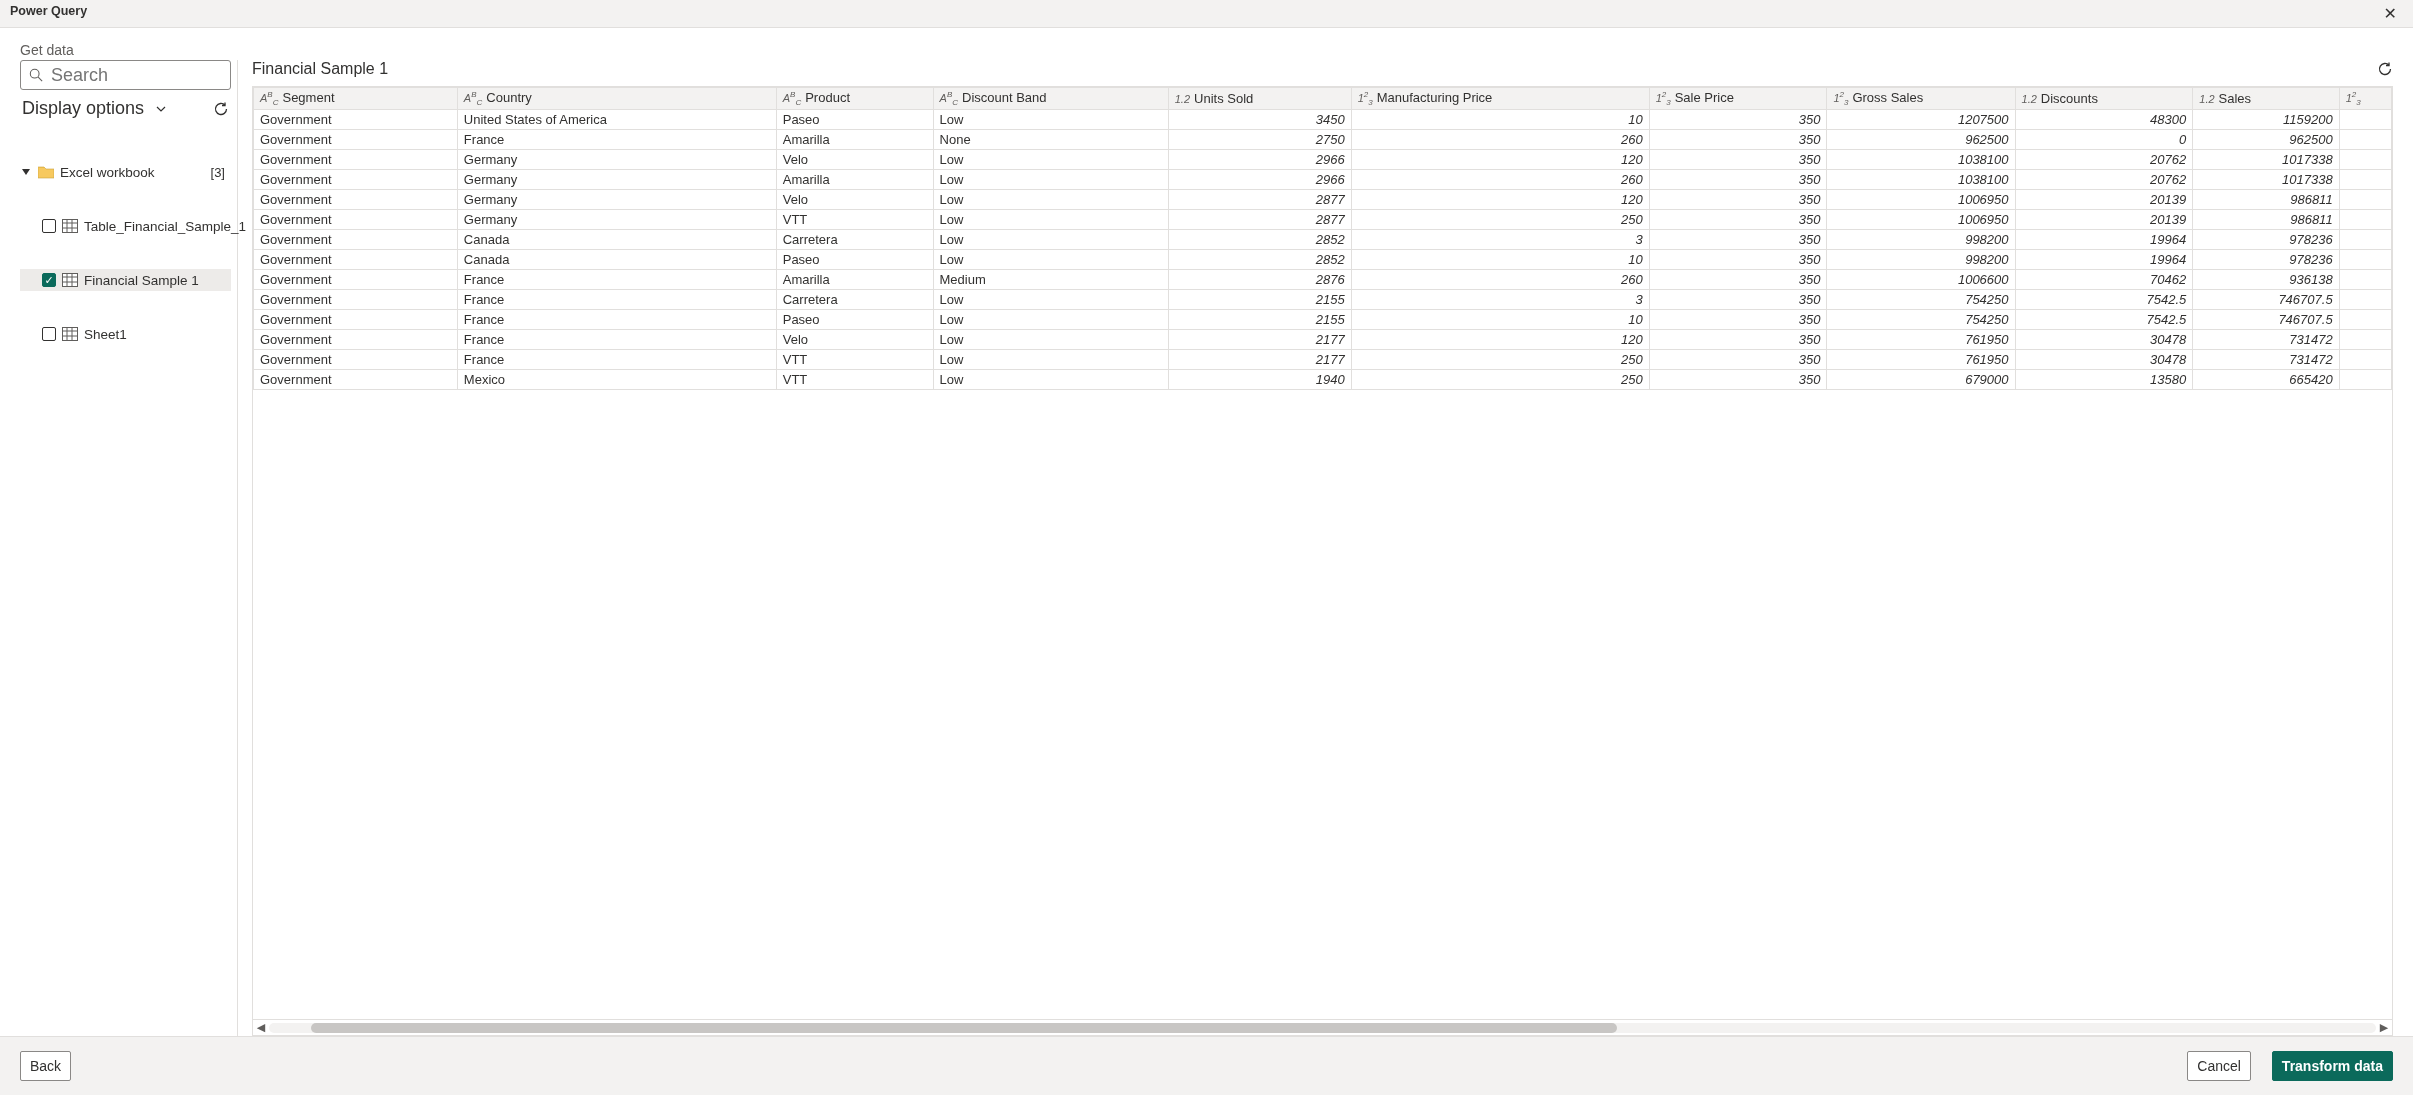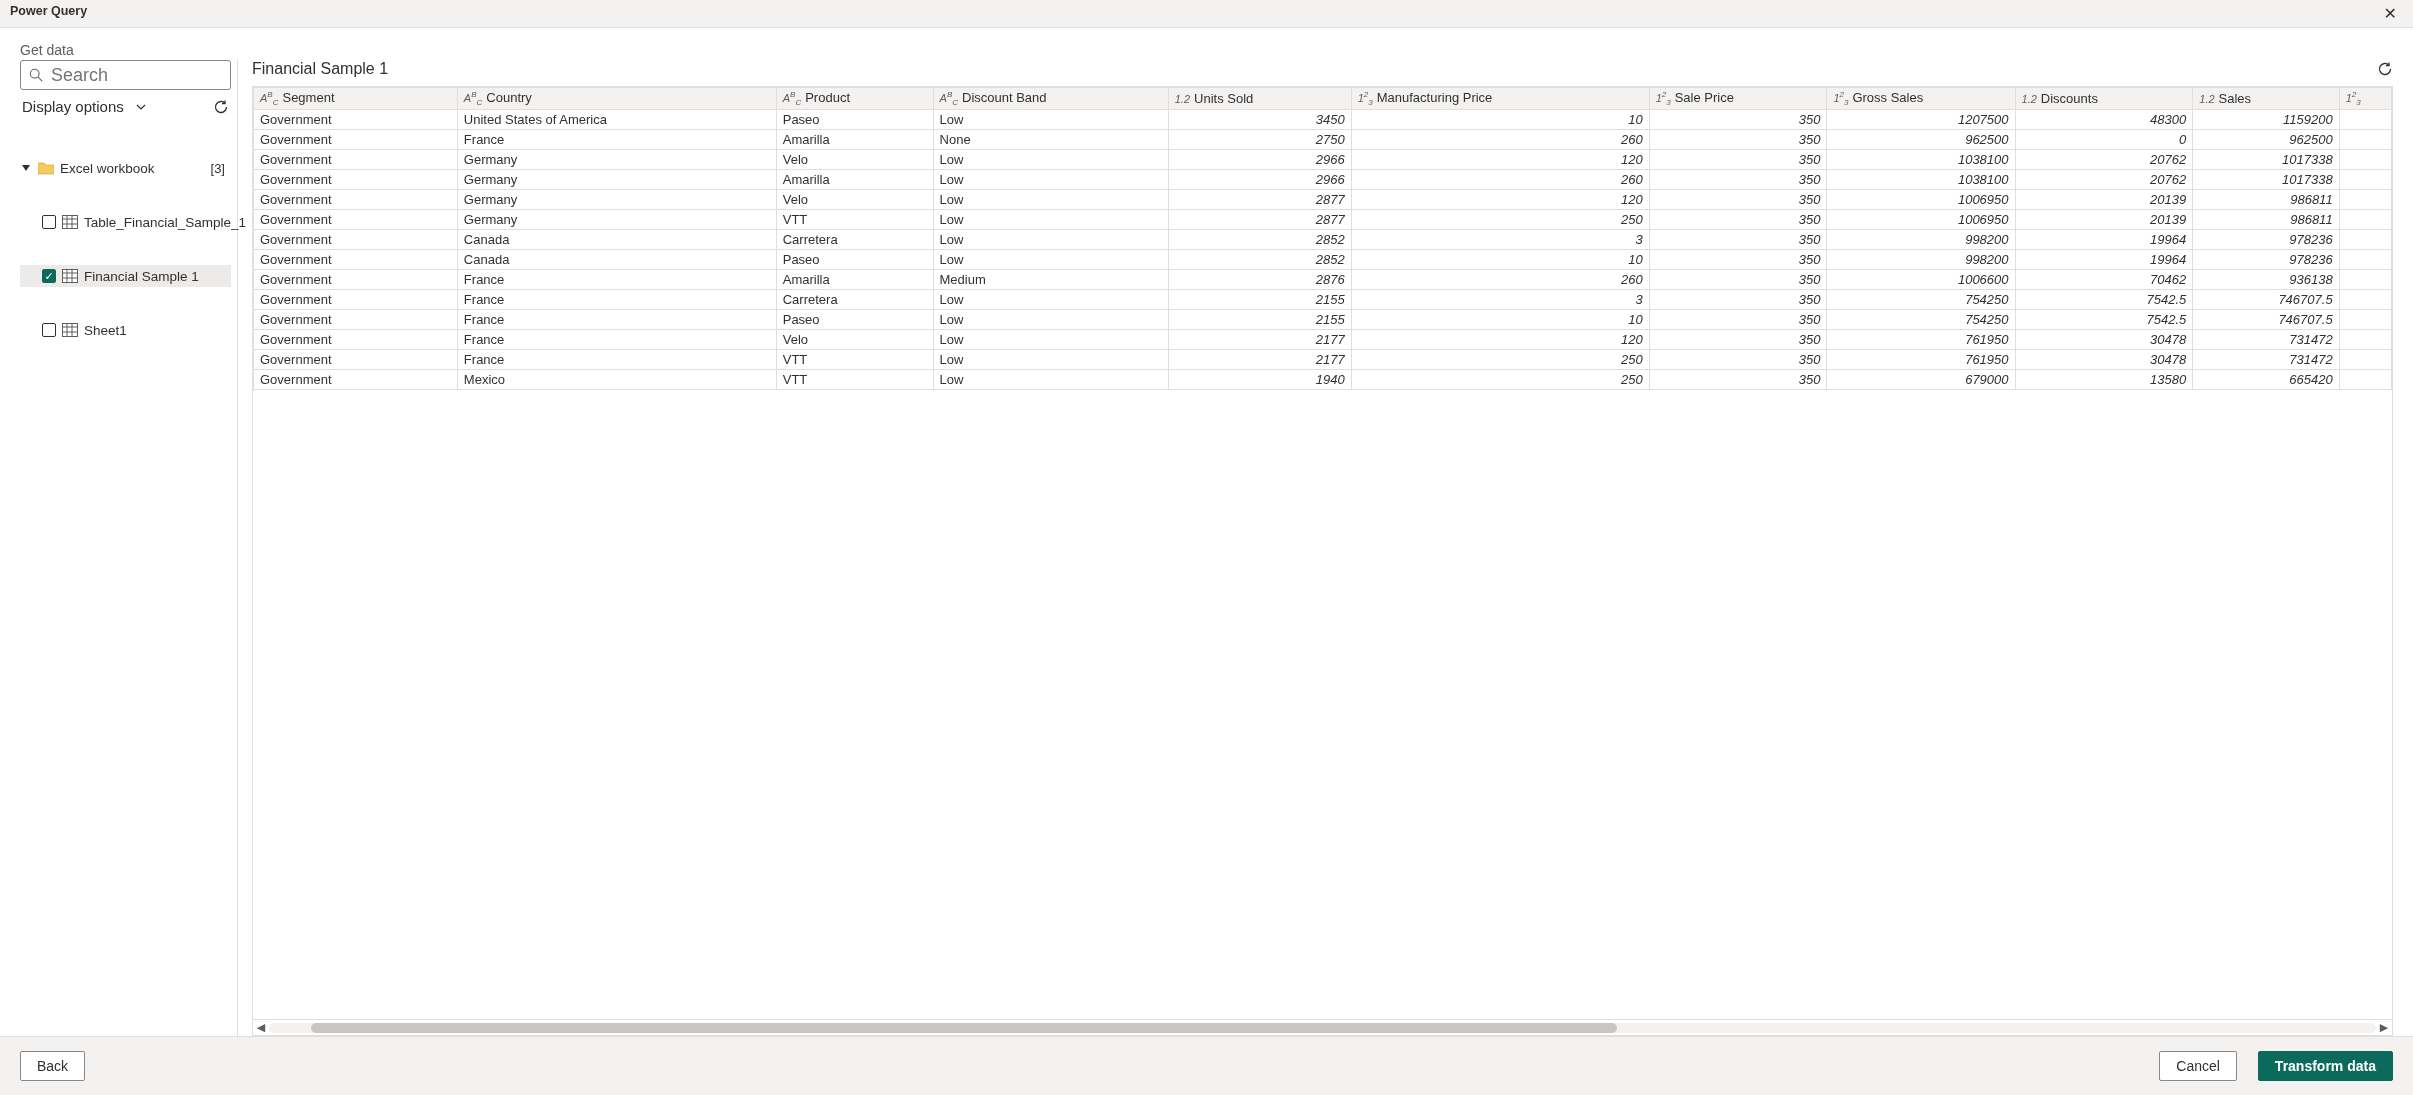--- a/index.html
+++ b/index.html
@@ -79,21 +79,21 @@
     align-items: center;
     justify-content: space-between;
     margin-bottom: 10px;
     padding: 0 2px;
   }
   .display-options {
     display: flex;
     align-items: center;
     gap: 12px;
     cursor: pointer;
-    font-size: 15px;
+    font-size: 18px;
     color: #323130;
   }
   .refresh-icon { cursor: pointer; }
   .tree { font-size: 13.5px; }
   .tree-node {
     display: flex;
     align-items: center;
     height: 22px;
     padding: 0 2px;
     gap: 6px;
@@ -187,21 +187,21 @@
   .footer {
     background: #f3f2f1;
     padding: 14px 20px;
     display: flex;
     align-items: center;
     justify-content: space-between;
     border-top: 1px solid #e1dfdd;
   }
   .btn {
     height: 30px;
-    padding: 0 16px;
+    padding: 0 9px;
     border-radius: 2px;
     font-size: 14px;
     cursor: pointer;
     display: inline-flex;
     align-items: center;
   }
   .btn-secondary {
     background: #fff;
     border: 1px solid #8a8886;
     color: #323130;

